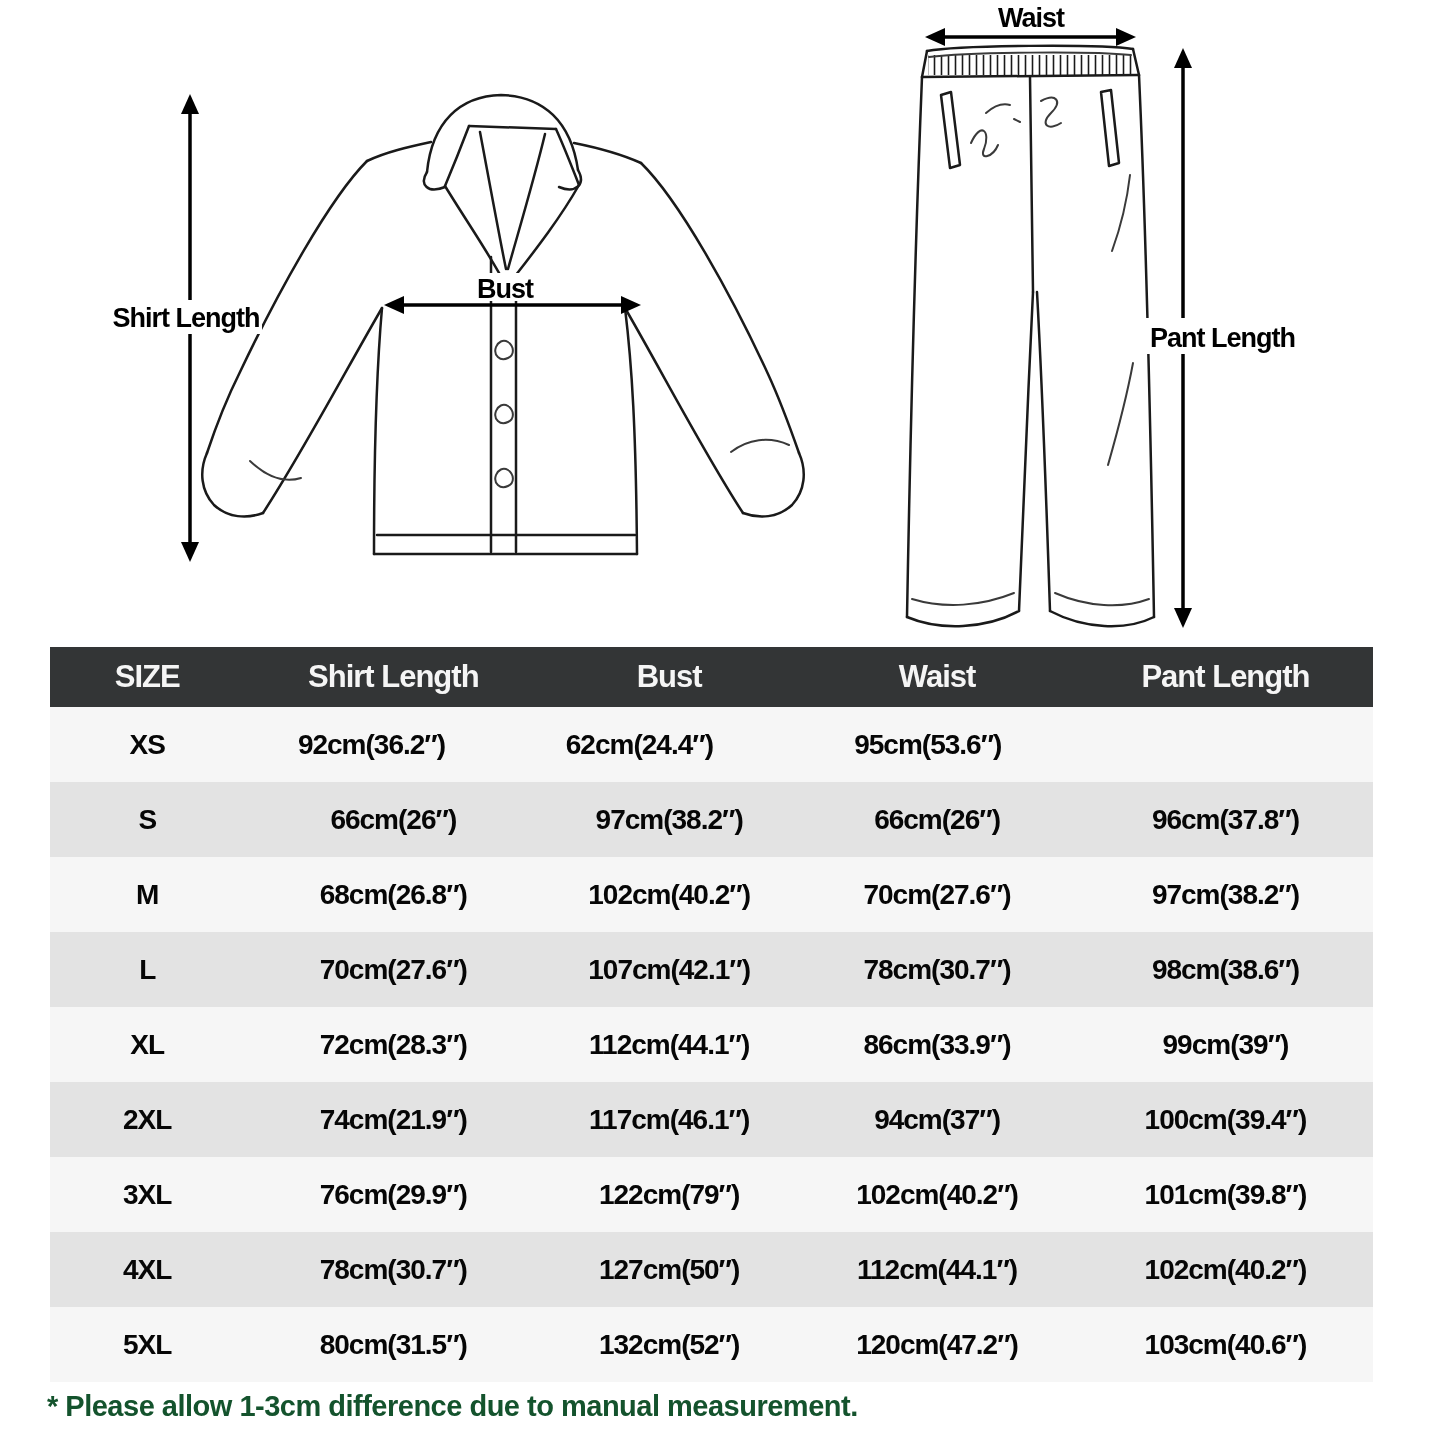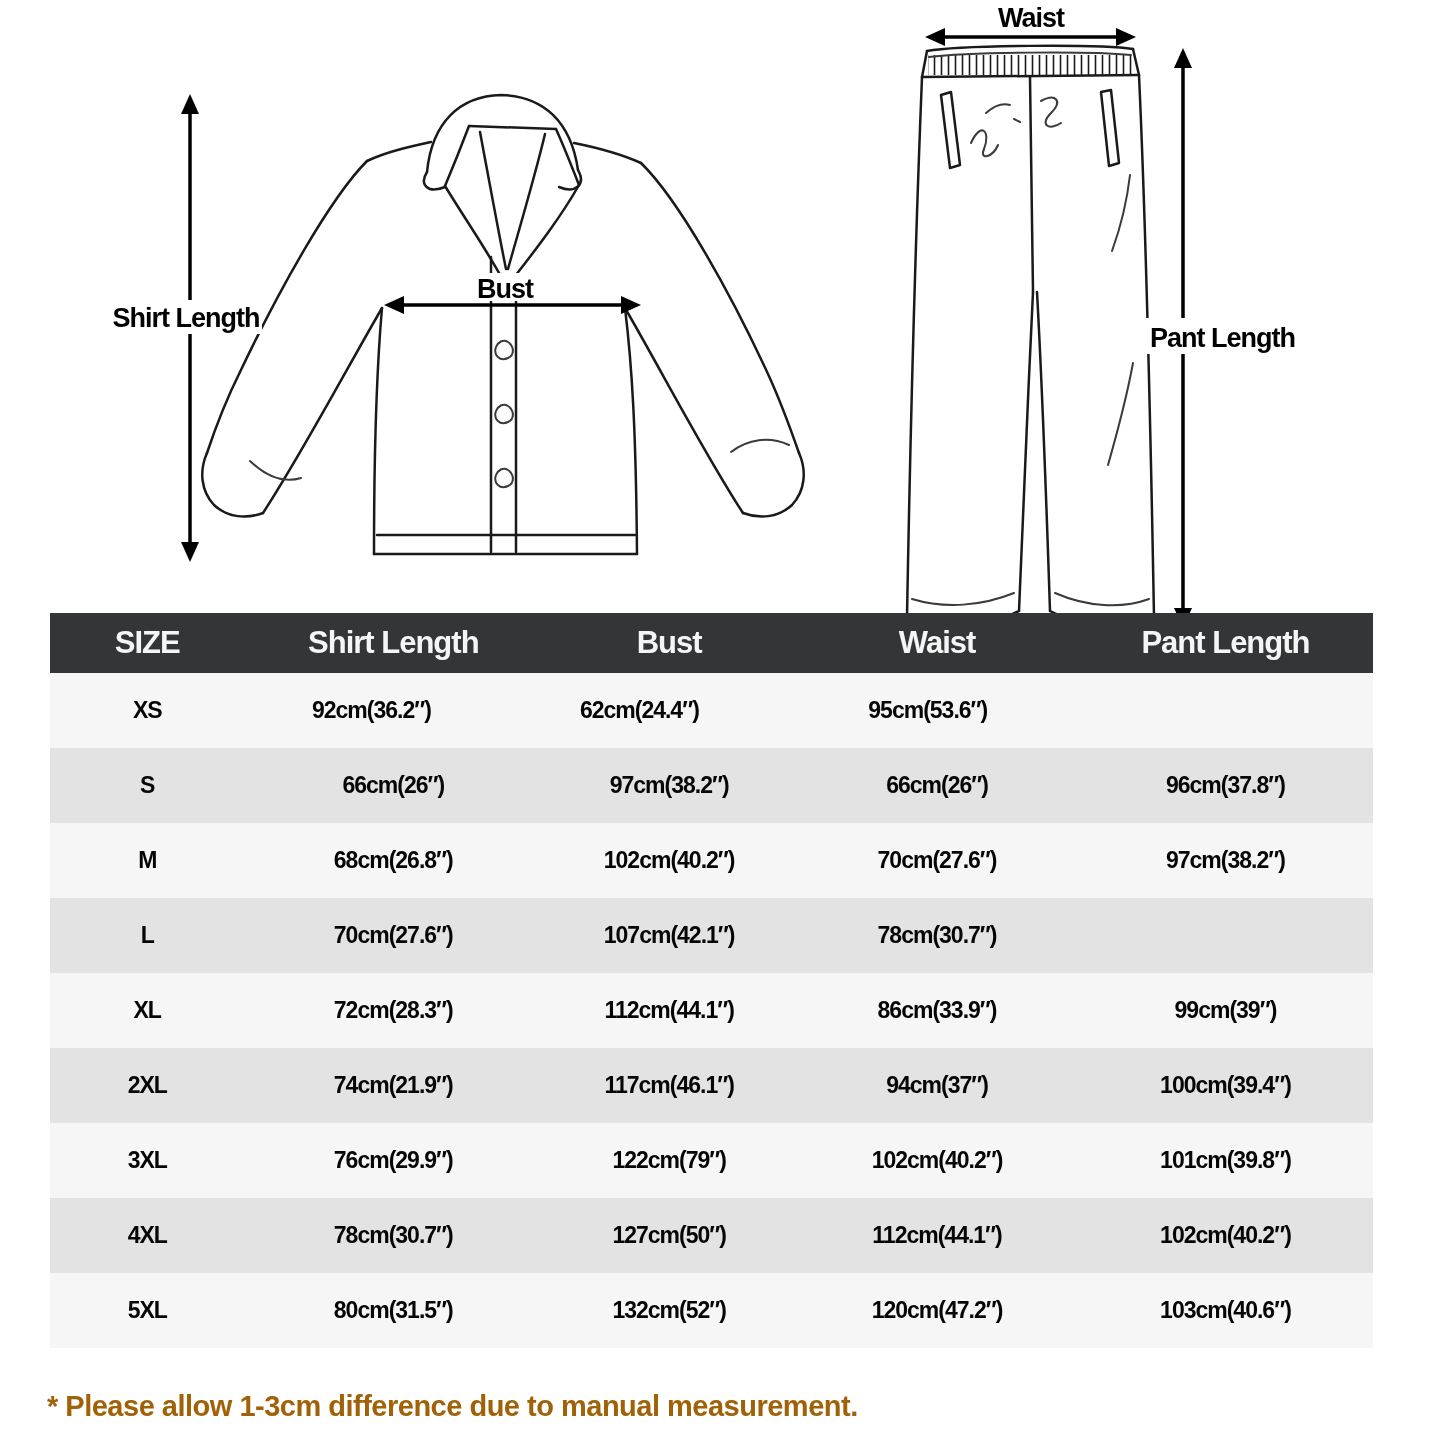--- a/index.html
+++ b/index.html
@@ -10,37 +10,37 @@
   
   .diagram{position:absolute;left:0;top:0;display:block;}
   .sk{fill:none;stroke:#1a1a1a;stroke-width:2.5;stroke-linecap:round;stroke-linejoin:round;}
   .skthin{fill:none;stroke:#3a3a3a;stroke-width:2;stroke-linecap:round;}
   .arrow{stroke:#000;stroke-width:3.5;fill:none;}
   .ah{fill:#000;stroke:none;}
   .lbl{font-family:"Liberation Sans",sans-serif;font-weight:700;font-size:27px;
        fill:#000;letter-spacing:-1px;}
   .lblbg{fill:#ffffff;stroke:none;}
   
-  .size-table{position:absolute;left:50px;top:613px;width:1323px;}
+  .size-table{position:absolute;left:50px;top:647px;width:1323px;}
   .thead{display:flex;align-items:center;height:60px;background:#333536;color:#f5f5f5;}
   .thead .cell{font-size:31px;font-weight:700;letter-spacing:-1px;}
   .tbody .trow{display:flex;align-items:center;height:75px;}
   .tbody .trow:nth-child(odd){background:#f6f6f6;}
   .tbody .trow:nth-child(even){background:#e3e3e3;}
-  .tbody .cell{font-size:23px;font-weight:700;letter-spacing:-1px;color:#060606;}
+  .tbody .cell{font-size:28px;font-weight:700;letter-spacing:-1px;color:#060606;}
   .cell{text-align:center;white-space:nowrap;}
   .c0{width:14.7%;}
   .c1{width:22.5%;}
   .c2{width:19.2%;}
   .c3{width:21.3%;}
   .c4{width:22.3%;}
   
   .footnote{
     position:absolute;left:47px;top:1390px;font-size:29px;font-weight:700;
-    letter-spacing:-0.5px;color:#a16207;white-space:nowrap;
+    letter-spacing:-0.5px;color:#14532d;white-space:nowrap;
   }
 </style>
 </head>
 <body>
 
 <div class="canvas">
 
   <svg class="diagram" width="1445" height="645" viewBox="0 0 1445 645">
     <defs>
       <pattern id="rib" width="7" height="24" patternUnits="userSpaceOnUse">
@@ -171,20 +171,21 @@
         <div class="cell c1">68cm(26.8″)</div>
         <div class="cell c2">102cm(40.2″)</div>
         <div class="cell c3">70cm(27.6″)</div>
         <div class="cell c4">97cm(38.2″)</div>
       </div>
       <div class="trow">
         <div class="cell c0">L</div>
         <div class="cell c1">70cm(27.6″)</div>
         <div class="cell c2">107cm(42.1″)</div>
         <div class="cell c3">78cm(30.7″)</div>
+        <div class="cell c4">98cm(38.6″)</div>
       </div>
       <div class="trow">
         <div class="cell c0">XL</div>
         <div class="cell c1">72cm(28.3″)</div>
         <div class="cell c2">112cm(44.1″)</div>
         <div class="cell c3">86cm(33.9″)</div>
         <div class="cell c4">99cm(39″)</div>
       </div>
       <div class="trow">
         <div class="cell c0">2XL</div>

